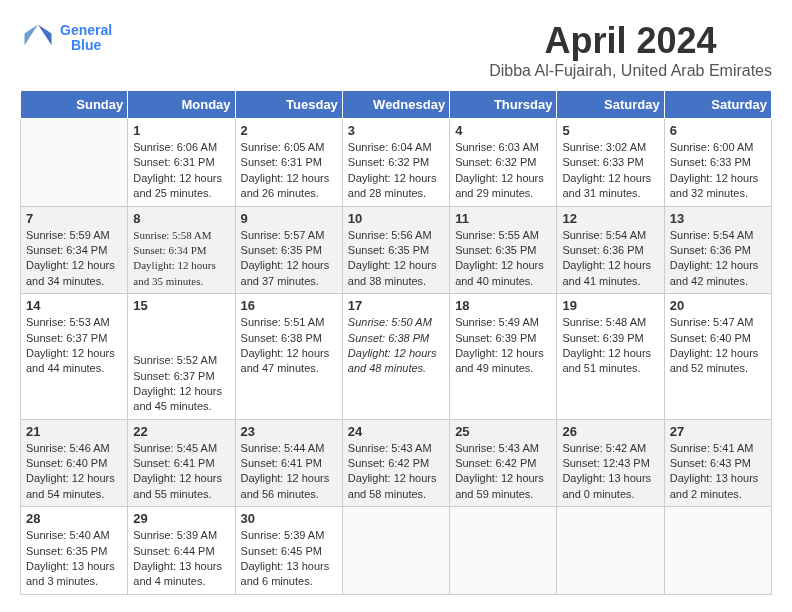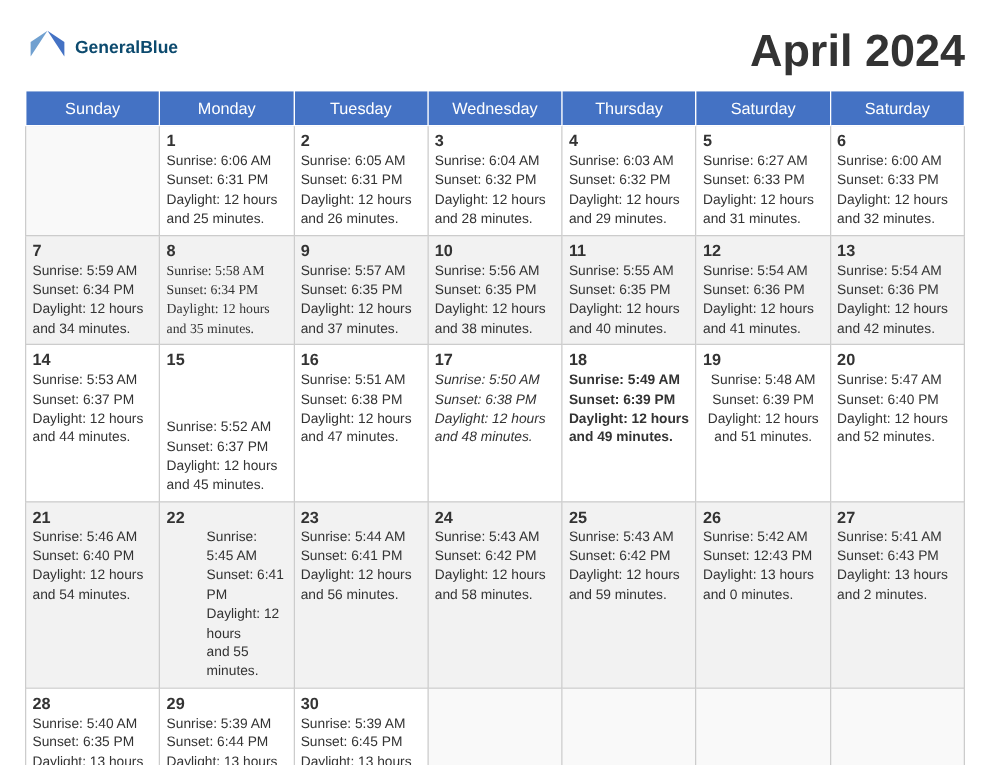--- a/index.html
+++ b/index.html
@@ -16,24 +16,24 @@
       align-items: flex-start;
       margin-bottom: 10px;
     }
     .logo {
       display: flex;
       align-items: center;
       gap: 4px;
     }
     .logo-text {
       display: flex;
-      flex-direction: row;
+      flex-direction: column;
       font-size: 14px;
       font-weight: bold;
-      color: #0c4a6e;
+      color: #3b82f6;
       line-height: 1.1;
       text-align: center;
     }
     .logo-icon {
       width: 36px;
       height: 36px;
     }
     .title-block {
       text-align: center;
       margin-left: 22px;
@@ -49,23 +49,23 @@
     }
     table {
       width: 100%;
       border-collapse: collapse;
       font-size: 11px;
     }
     thead tr th {
       background-color: #4472C4;
       color: #fff;
       padding: 6px 4px;
-      text-align: center;
+      text-align: right;
       font-size: 13px;
-      font-weight: normal;
+      font-weight: bold;
       border: 1px solid #fff;
     }
     tbody tr td {
       border: 1px solid #ccc;
       vertical-align: top;
       padding: 4px 5px;
       height: 80px;
       width: calc(100% / 7);
       color: #333;
     }
@@ -99,20 +99,21 @@
       <polygon points="20,5 35,15 35,28" fill="#4472C4"></polygon>
       <polygon points="20,5 5,15 5,28" fill="#70A0D0"></polygon>
     </svg>
     <div class="logo-text">
       <span>General</span>
       <span>Blue</span>
     </div>
   </div>
   <div class="title-block">
     <div class="month-title">April 2024</div>
+    <div class="subtitle">Dibba Al-Fujairah, United Arab Emirates</div>
   </div>
 </div>
 
 <table>
   <thead>
     <tr>
     <th>Sunday</th>
         <th>Monday</th>
         <th>Tuesday</th>
         <th>Wednesday</th>
@@ -147,21 +148,21 @@
         </td>
         <td>
           <span class="day-number">4</span>
           <div class="day-info" style="white-space: pre-line;">Sunrise: 6:03 AM
 Sunset: 6:32 PM
 Daylight: 12 hours
 and 29 minutes.</div>
         </td>
         <td>
           <span class="day-number">5</span>
-          <div class="day-info" style="white-space: pre-line;">Sunrise: 6:27 AM
+          <div class="day-info" style="white-space: pre-line;">Sunrise: 3:02 AM
 Sunset: 6:33 PM
 Daylight: 12 hours
 and 31 minutes.</div>
         </td>
         <td>
           <span class="day-number">6</span>
           <div class="day-info" style="white-space: pre-line;">Sunrise: 6:00 AM
 Sunset: 6:33 PM
 Daylight: 12 hours
 and 32 minutes.</div>
@@ -242,28 +243,28 @@
         </td>
         <td>
           <span class="day-number">17</span>
           <div class="day-info" style="white-space: pre-line; font-style: italic;">Sunrise: 5:50 AM
 Sunset: 6:38 PM
 Daylight: 12 hours
 and 48 minutes.</div>
         </td>
         <td>
           <span class="day-number">18</span>
-          <div class="day-info" style="white-space: pre-line; font-weight: bold;">Sunrise: 5:49 AM
+          <div class="day-info" style="white-space: pre-line;">Sunrise: 5:49 AM
 Sunset: 6:39 PM
 Daylight: 12 hours
 and 49 minutes.</div>
         </td>
         <td>
           <span class="day-number">19</span>
-          <div class="day-info" style="white-space: pre-line; text-align: center;">Sunrise: 5:48 AM
+          <div class="day-info" style="white-space: pre-line;">Sunrise: 5:48 AM
 Sunset: 6:39 PM
 Daylight: 12 hours
 and 51 minutes.</div>
         </td>
         <td>
           <span class="day-number">20</span>
           <div class="day-info" style="white-space: pre-line;">Sunrise: 5:47 AM
 Sunset: 6:40 PM
 Daylight: 12 hours
 and 52 minutes.</div>
@@ -272,21 +273,21 @@
       <tr>
         <td>
           <span class="day-number">21</span>
           <div class="day-info" style="white-space: pre-line;">Sunrise: 5:46 AM
 Sunset: 6:40 PM
 Daylight: 12 hours
 and 54 minutes.</div>
         </td>
         <td>
           <span class="day-number">22</span>
-          <div class="day-info" style="white-space: pre-line; margin-left: 32px;">Sunrise: 5:45 AM
+          <div class="day-info" style="white-space: pre-line;">Sunrise: 5:45 AM
 Sunset: 6:41 PM
 Daylight: 12 hours
 and 55 minutes.</div>
         </td>
         <td>
           <span class="day-number">23</span>
           <div class="day-info" style="white-space: pre-line;">Sunrise: 5:44 AM
 Sunset: 6:41 PM
 Daylight: 12 hours
 and 56 minutes.</div>

